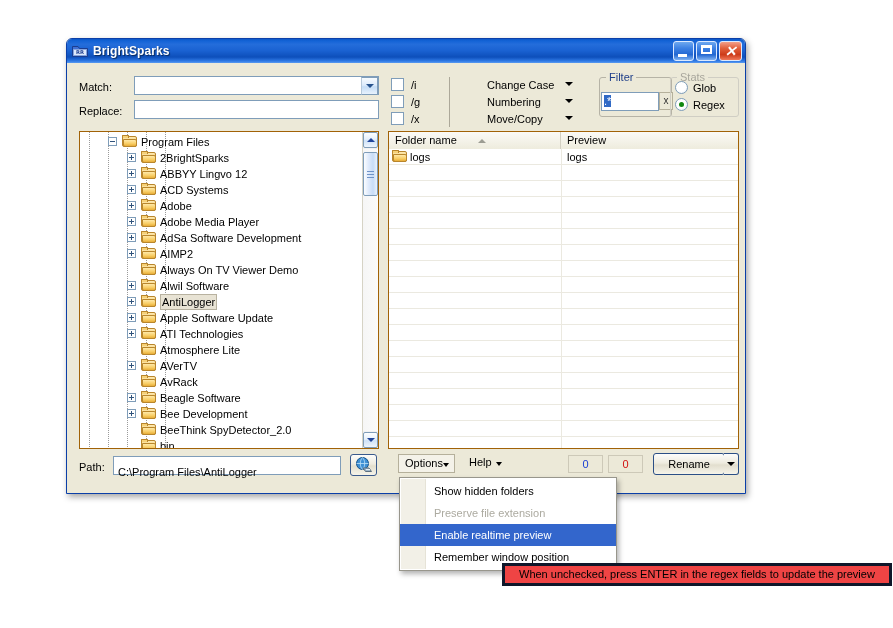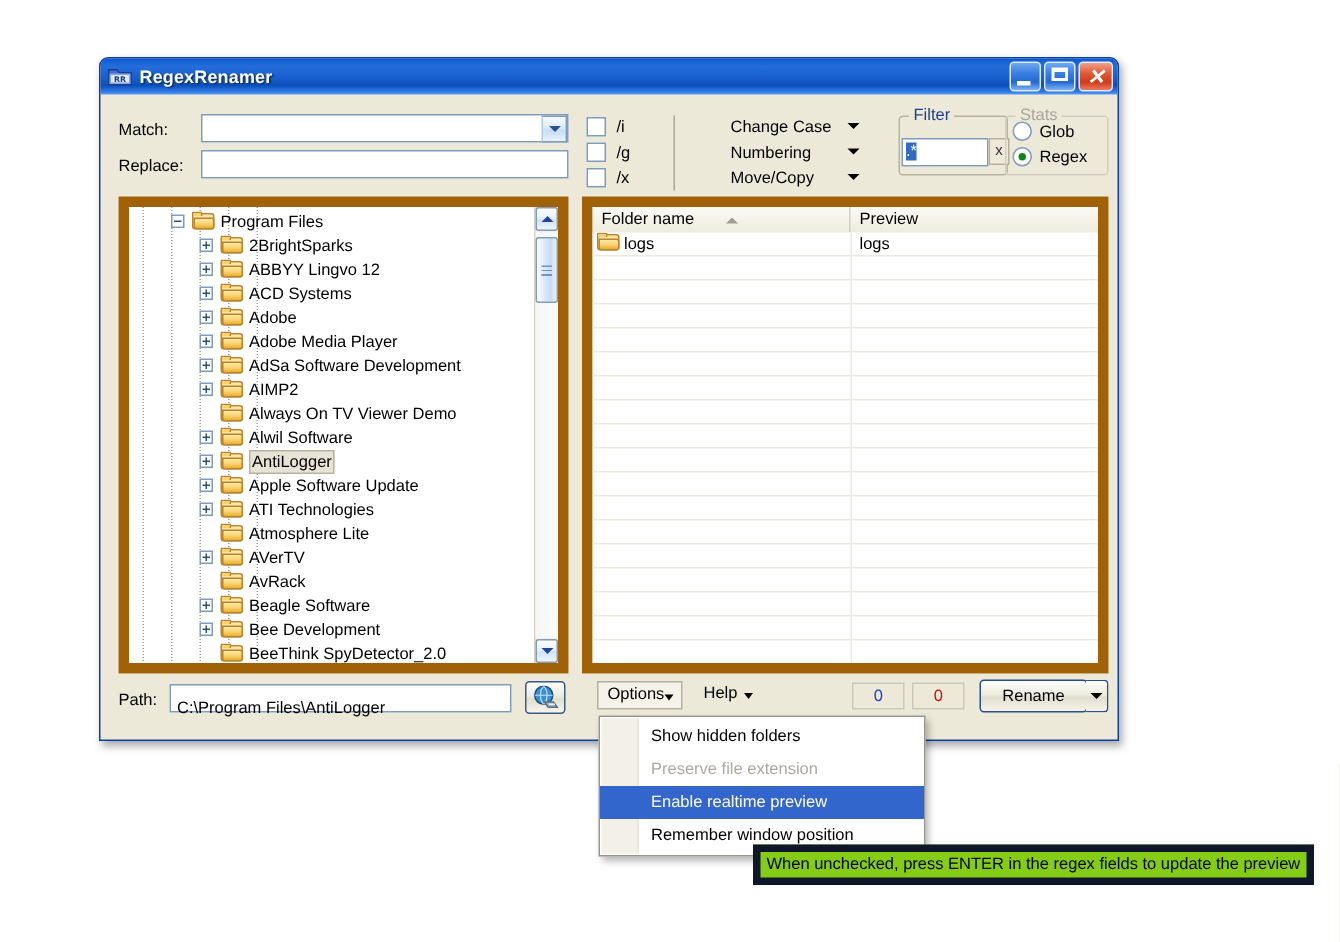--- a/index.html
+++ b/index.html
@@ -112,21 +112,21 @@
     box-sizing:border-box;
   }
   .radio.on::after{
     content:"";position:absolute;left:3px;top:3px;width:5px;height:5px;border-radius:50%;
     background:#108810;
   }
   .radio-lab{position:absolute;font-size:11px;}
 
   
   .panel{
-    position:absolute;background:#fff;border:7px solid #a16207;box-sizing:border-box;overflow:hidden;
+    position:absolute;background:#fff;border:1px solid #a16207;box-sizing:border-box;overflow:hidden;
   }
   .tree{position:absolute;left:0;top:0;right:16px;bottom:0;overflow:hidden;}
   .guides{position:absolute;left:0;top:0;bottom:0;width:100%;}
   .guide{
     position:absolute;top:0;bottom:0;width:1px;
     background-image:linear-gradient(to bottom,#9a9a9a 50%,transparent 50%);
     background-size:1px 2px;
   }
   .tnode{position:absolute;height:16px;left:0;right:0;}
   .expander{
@@ -252,41 +252,41 @@
   .menu-item{
     position:relative;height:22px;line-height:22px;padding-left:34px;font-size:11px;color:#000;
     z-index:2;white-space:nowrap;
   }
   .menu-item.disabled{color:#acaaa0;}
   .menu-item.hl{background:#3366cc;color:#fff;}
 
   
   .tooltip{
     position:absolute;left:502px;top:563px;
-    background:#84cc16;border:5px solid #0f172a;
-    font-size:11px;line-height:15px;padding:1px 4px;
+    background:#ef4444;border:3px solid #0f172a;
+    font-size:11px;line-height:15px;padding:1px 14px;
     box-sizing:border-box;white-space:nowrap;z-index:10;
   }
 </style>
 </head>
 <body>
 
 <div id="root">
 
   <div class="window">
 
     <div class="titlebar">
       <span class="title-icon">
         <svg width="16" height="14" viewBox="0 0 16 14">
           <path d="M0.5 2.5 L6 2.5 L7.5 4.5 L15.5 4.5 L15.5 12.5 L0.5 12.5 Z" fill="#3f6fd4" stroke="#1b3d8f"></path>
           <path d="M1.5 5.5 L14.5 5.5 L14.5 11.5 L1.5 11.5 Z" fill="#dfe9fb" stroke="#86a4dd"></path>
           <text x="8" y="10.4" font-family="DejaVu Sans" font-size="5.2" font-weight="bold" fill="#1b3d8f" text-anchor="middle">RR</text>
         </svg>
       </span>
-      <span class="title-text">RegexRenamer</span>
+      <span class="title-text">BrightSparks</span>
       <span class="tb-btns">
         <span class="tb-btn">
             <i class="g min-g"></i>
           </span>
         <span class="tb-btn">
             <i class="g max-g"></i>
           </span>
         <span class="tb-btn close">
             <i class="g close-g">✕</i>
           </span>

